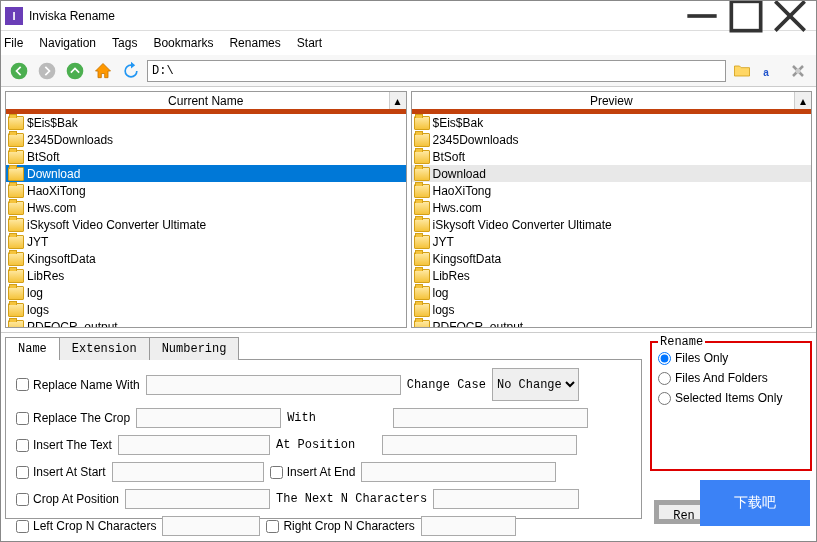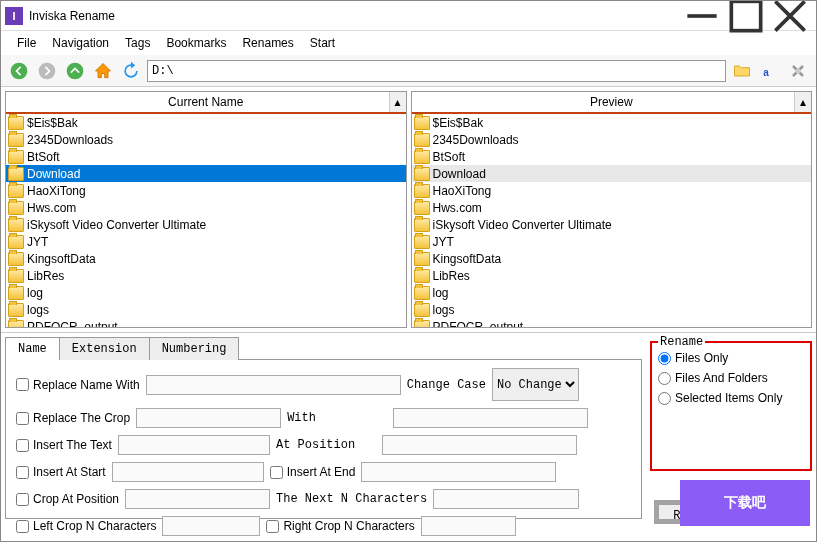--- a/index.html
+++ b/index.html
@@ -2,29 +2,29 @@
 <html><head>
 <meta charset="utf-8">
 <style>
 * { box-sizing: border-box; margin: 0; padding: 0; font-family: "Microsoft YaHei", Tahoma, sans-serif; font-size: 12px; }
 body { background: #fff; width: 817px; height: 542px; border: 1px solid #888; overflow: hidden; }
 .titlebar { height: 30px; display: flex; align-items: center; padding: 0 4px; border-bottom: 1px solid #ddd; }
 .titlebar .icon { width: 18px; height: 18px; background: #6a3db7; color: #fff; display: flex; align-items: center; justify-content: center; font-weight: bold; margin-right: 6px; font-size: 11px; }
 .titlebar .title { flex: 1; }
 .winbtns { display: flex; }
 .winbtn { width: 44px; height: 30px; display: flex; align-items: center; justify-content: center; color: #333; }
-.menubar { height: 24px; display: flex; align-items: center; padding: 0 16px; gap: 16px; }
+.menubar { height: 24px; display: flex; align-items: center; padding: 0 3px; gap: 16px; }
 .menubar span { cursor: default; }
 .toolbar { height: 32px; display: flex; align-items: center; padding: 2px 6px; gap: 4px; border-bottom: 1px solid #ccc; background: #f7f7f7; }
 .toolbtn { width: 24px; height: 24px; display: flex; align-items: center; justify-content: center; border-radius: 3px; }
 .toolbtn svg { width: 20px; height: 20px; }
 .addr { flex: 1; height: 22px; border: 1px solid #999; padding: 0 4px; font-family: "Courier New", monospace; }
 .panes { display: flex; height: 245px; padding: 4px; gap: 4px; }
 .pane { flex: 1; border: 1px solid #999; background: #fff; display: flex; flex-direction: column; position: relative; }
-.pane-header { height: 22px; display: flex; align-items: center; justify-content: center; border-bottom: 2px solid #c2410c; position: relative; background: #fff; }
+.pane-header { height: 22px; display: flex; align-items: center; justify-content: center; border-bottom: 5px solid #c2410c; position: relative; background: #fff; }
 .pane-header .scroll-stub { position: absolute; right: 0; top: 0; width: 17px; height: 100%; border-left: 1px solid #ccc; background: #f0f0f0; display: flex; align-items: center; justify-content: center; }
 .filelist { flex: 1; overflow-y: scroll; }
 .filerow { height: 17px; display: flex; align-items: center; padding-left: 2px; }
 .filerow.sel { background: #0078d7; color: #fff; }
 .filerow.hl { background: #e8e8e8; }
 .foldericon { width: 16px; height: 14px; margin-right: 3px; background: linear-gradient(#ffe9a3, #f5c33b); border: 1px solid #d4a017; border-radius: 1px; position: relative; }
 .foldericon::before { content: ""; position: absolute; top: -3px; left: 0; width: 6px; height: 3px; background: #f5c33b; border: 1px solid #d4a017; border-bottom: none; }
 .bottom { display: flex; border-top: 1px solid #ccc; height: 200px; }
 .bottom-left { flex: 1; padding: 4px; }
 .tabs { display: flex; }
@@ -35,21 +35,21 @@
 .formrow label { font-family: "Courier New", monospace; display: flex; align-items: center; gap: 4px; }
 .formrow input[type=checkbox] { width: 13px; height: 13px; }
 .formrow input[type=text] { border: 1px solid #aaa; height: 20px; padding: 0 3px; background: #fafafa; }
 .formrow .midlabel { font-family: "Courier New", monospace; }
 .formrow select { border: 1px solid #aaa; height: 33px; font-family: "Courier New", monospace; }
 .bottom-right { width: 170px; padding: 8px 4px 4px 4px; position: relative; }
 .fieldset-title { position: absolute; top: 2px; left: 12px; background: #fff; padding: 0 2px; font-family: "Courier New", monospace; z-index: 2; }
 .redbox { border: 2px solid #d00; height: 130px; padding: 8px 4px 4px 6px; display: flex; flex-direction: column; gap: 6px; }
 .radio-row { display: flex; align-items: center; gap: 4px; font-family: "Courier New", monospace; white-space: nowrap; font-size: 11px; }
 .radio-row input { width: 13px; height: 13px; }
-.watermark { position: absolute; bottom: 6px; right: 6px; width: 130px; height: 46px; background: #8b5cf6; color: #fff; display: flex; align-items: center; justify-content: center; font-weight: bold; font-size: 14px; }
+.watermark { position: absolute; bottom: 6px; right: 6px; width: 110px; height: 46px; background: #3b82f6; color: #fff; display: flex; align-items: center; justify-content: center; font-weight: normal; font-size: 14px; }
 .renbtn { position: absolute; bottom: 8px; left: 8px; width: 60px; height: 24px; border: 5px solid #a3a3a3; background: #eee; font-family: "Courier New", monospace; text-align: center; line-height: 22px; }
 ::-webkit-scrollbar { width: 17px; }
 ::-webkit-scrollbar-track { background: #f0f0f0; }
 ::-webkit-scrollbar-thumb { background: #c8c8c8; border: 1px solid #aaa; }
 </style>
 </head>
 <body>
 
 <div class="titlebar">
   <div class="icon">I</div>

